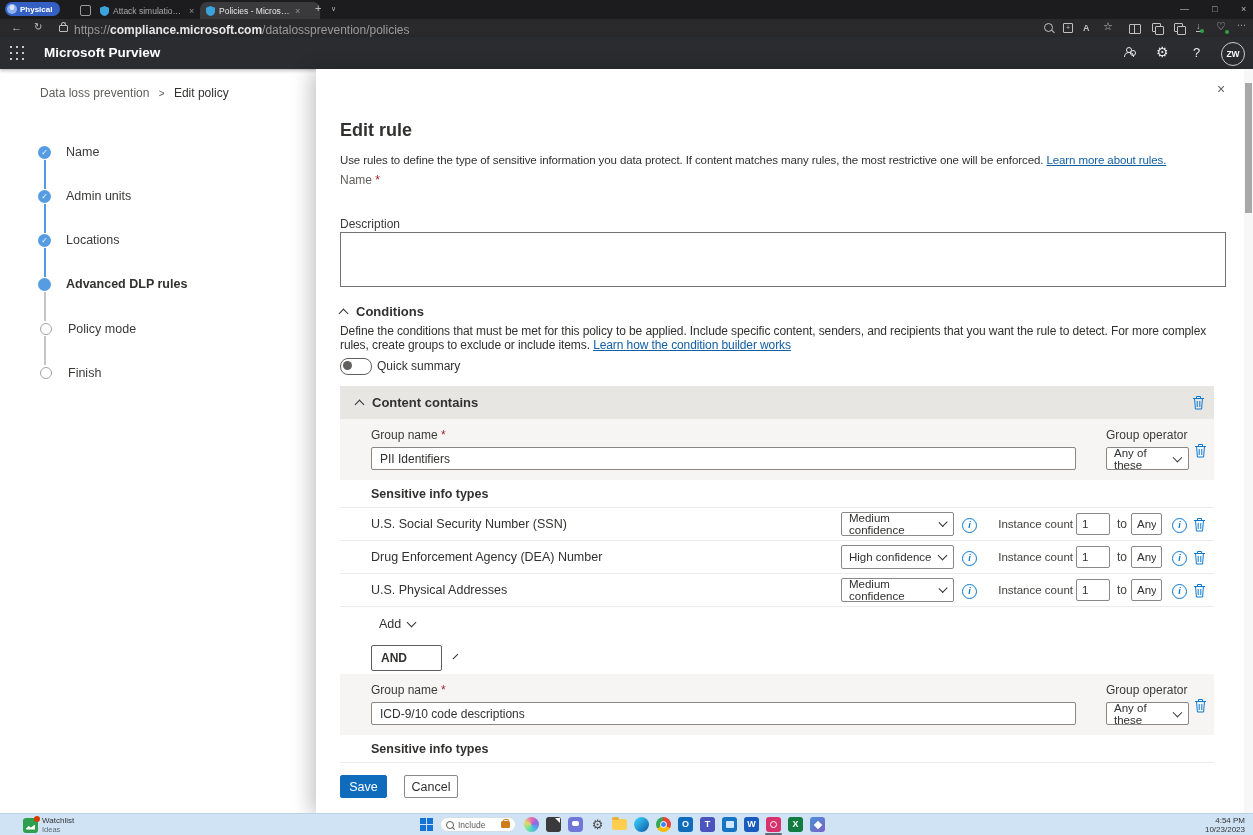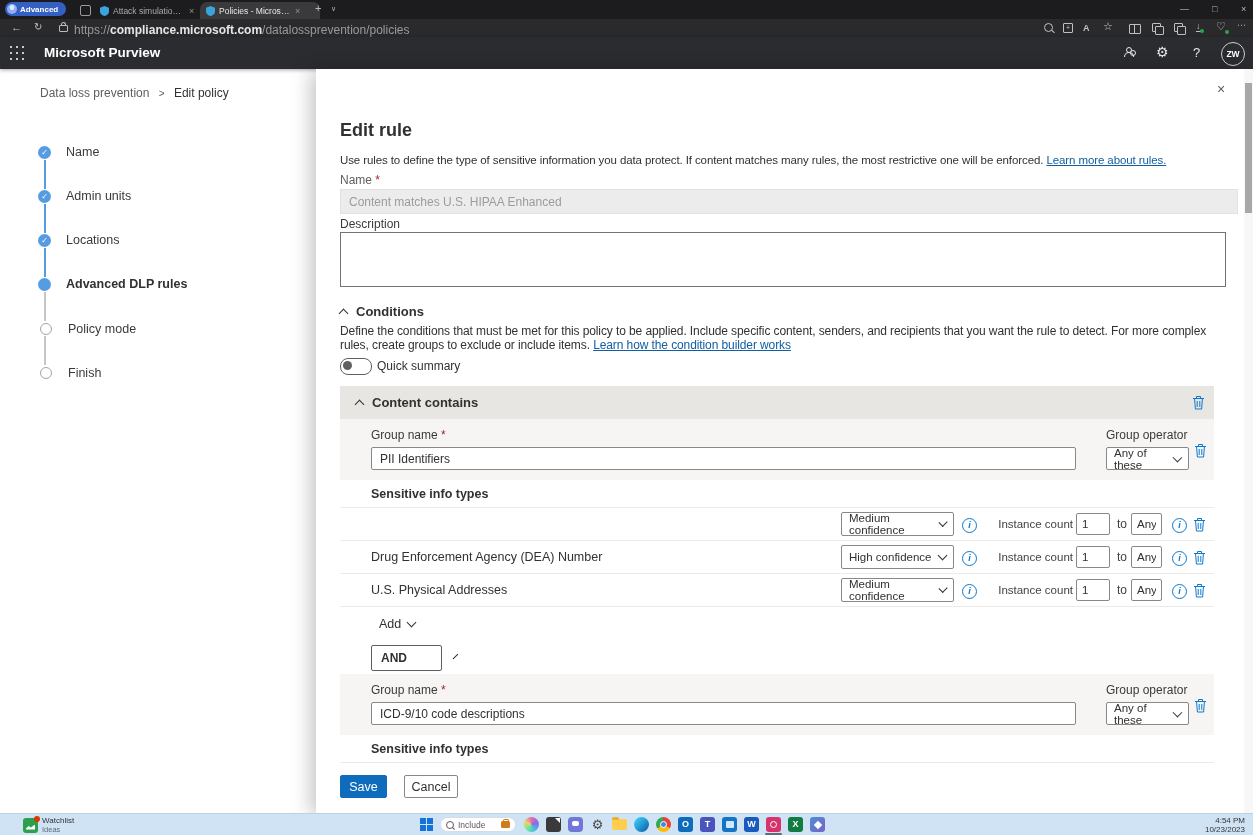--- a/index.html
+++ b/index.html
@@ -158,21 +158,21 @@
   .ic-photos:before{content:"";position:absolute;left:4.5px;top:4.5px;width:6px;height:6px;background:#fff;transform:rotate(45deg);}
 </style>
 </head>
 <body>
 
 <div id="screen">
 
   <div id="tabstrip">
     <div class="inprivate">
       <span class="pav"></span>
-      <span>Advanced</span>
+      <span>Physical</span>
     </div>
     <div class="ws-icon"></div>
 
     <div class="tab" style="left:94px;width:102px;">
       <svg width="9" height="10" viewBox="0 0 10 11">
           <path d="M5 0 L10 2 V6 C10 9 7.5 10.5 5 11 C2.5 10.5 0 9 0 6 V2 Z" fill="#3aa3dc"></path>
         </svg>
       <span class="ttl">Attack simulation training - Mic</span>
       <span class="x">×</span>
     </div>
@@ -274,21 +274,20 @@
 
     <div class="ptext" style="top:84px;">
       <span>Use rules to define the type of sensitive information you data protect. If content matches many rules, the most restrictive one will be enforced.</span>
       <a class="lnk">Learn more about rules.</a>
     </div>
 
     <div class="flabel" style="top:104px;">
       <span>Name</span>
       <span class="req">*</span>
     </div>
-    <input class="nameinput" value="Content matches U.S. HIPAA Enhanced" style="">
 
     <div class="flabel" style="top:148px;color:#3b3a39;">Description</div>
     <textarea class="desc" style=""></textarea>
 
     <div class="sechdr" style="top:235px;">
       <span class="chev up"></span>
       <span>Conditions</span>
     </div>
     <div class="ptext" style="top:255px;font-size:12px;line-height:14px;">
       <span>Define the conditions that must be met for this policy to be applied. Include specific content, senders, and recipients that you want the rule to detect. For more complex rules, create groups to exclude or include items.</span>
@@ -332,20 +331,21 @@
               <path d="M5.2 6 V12"></path>
               <path d="M7.8 6 V12"></path>
             </svg>
         </span>
       </div>
       <div class="sitrow">
         <span>Sensitive info types</span>
       </div>
 
       <div class="rrow">
+        <span class="rname">U.S. Social Security Number (SSN)</span>
         <div class="dd rdd">
           <span>Medium confidence</span>
           <span class="chev down"></span>
         </div>
         <span class="info" style="left:622px;top:10px;">i</span>
         <span class="ilabel">Instance count</span>
         <input class="ninput" style="left: 736px; width: 34px;" value="1">
         <span class="tolbl">to</span>
         <input class="ninput" style="left: 791px; width: 31px;" value="Any">
         <span class="info" style="left:832px;top:10px;">i</span>

